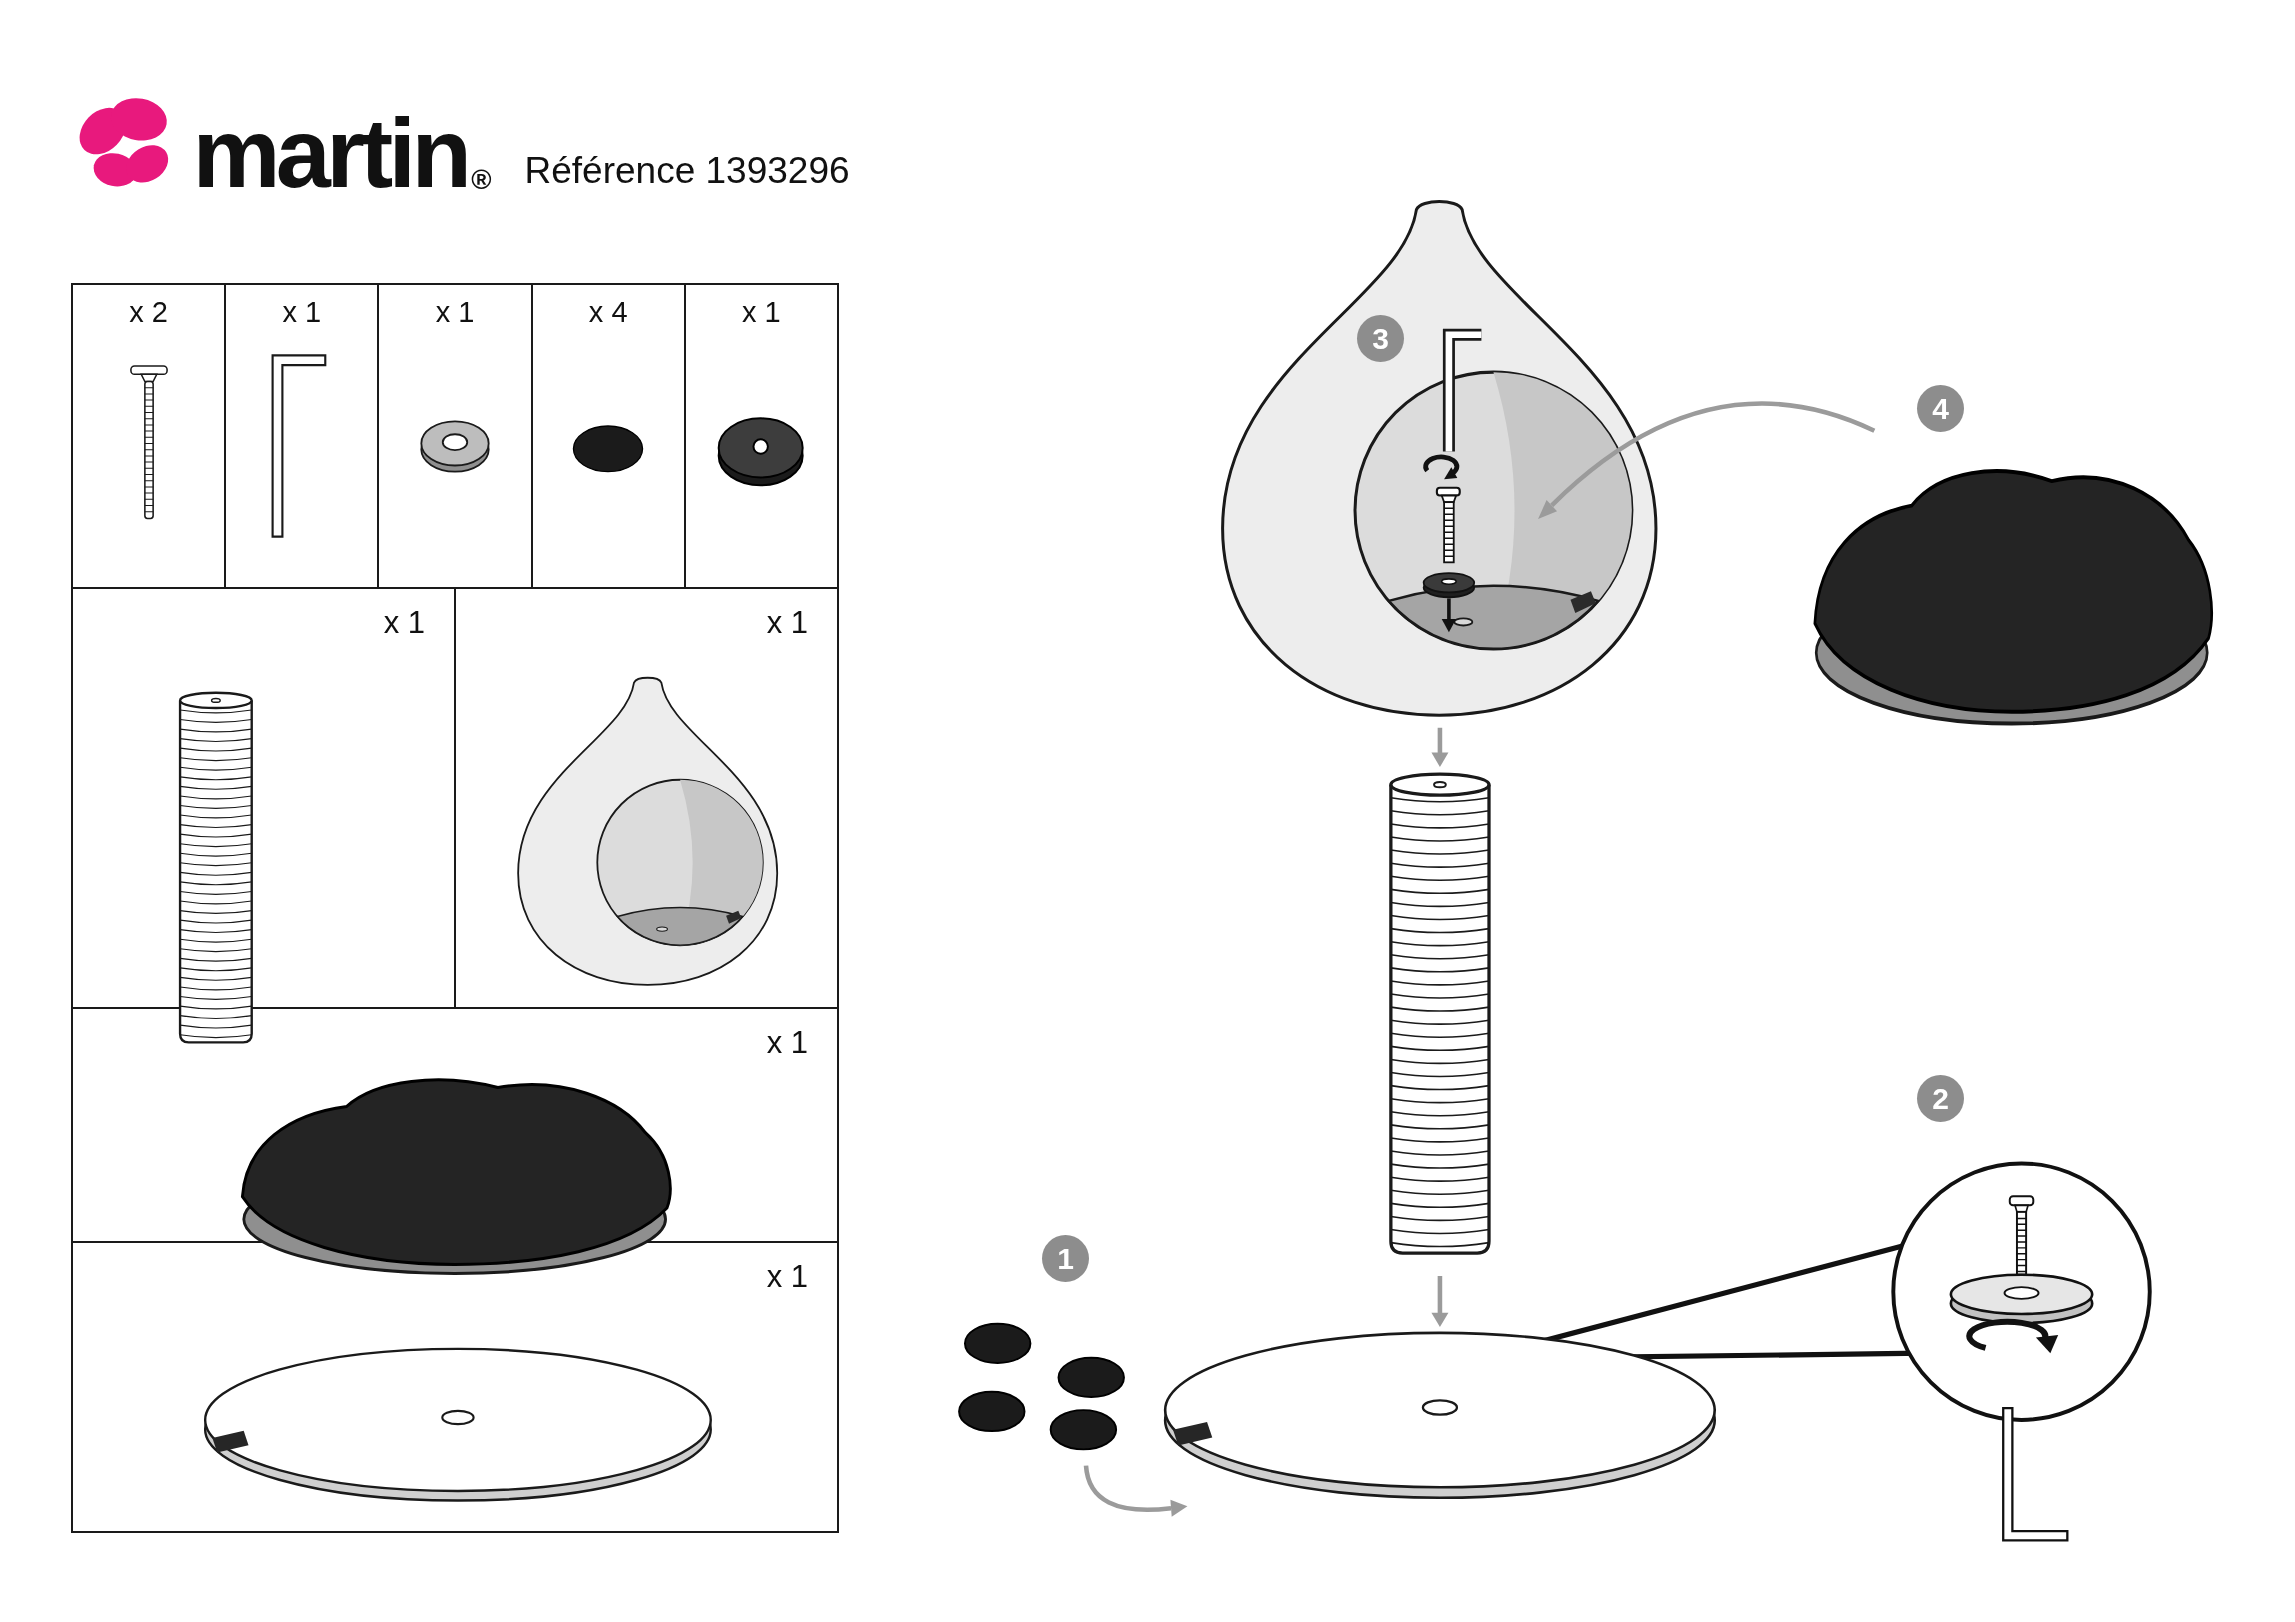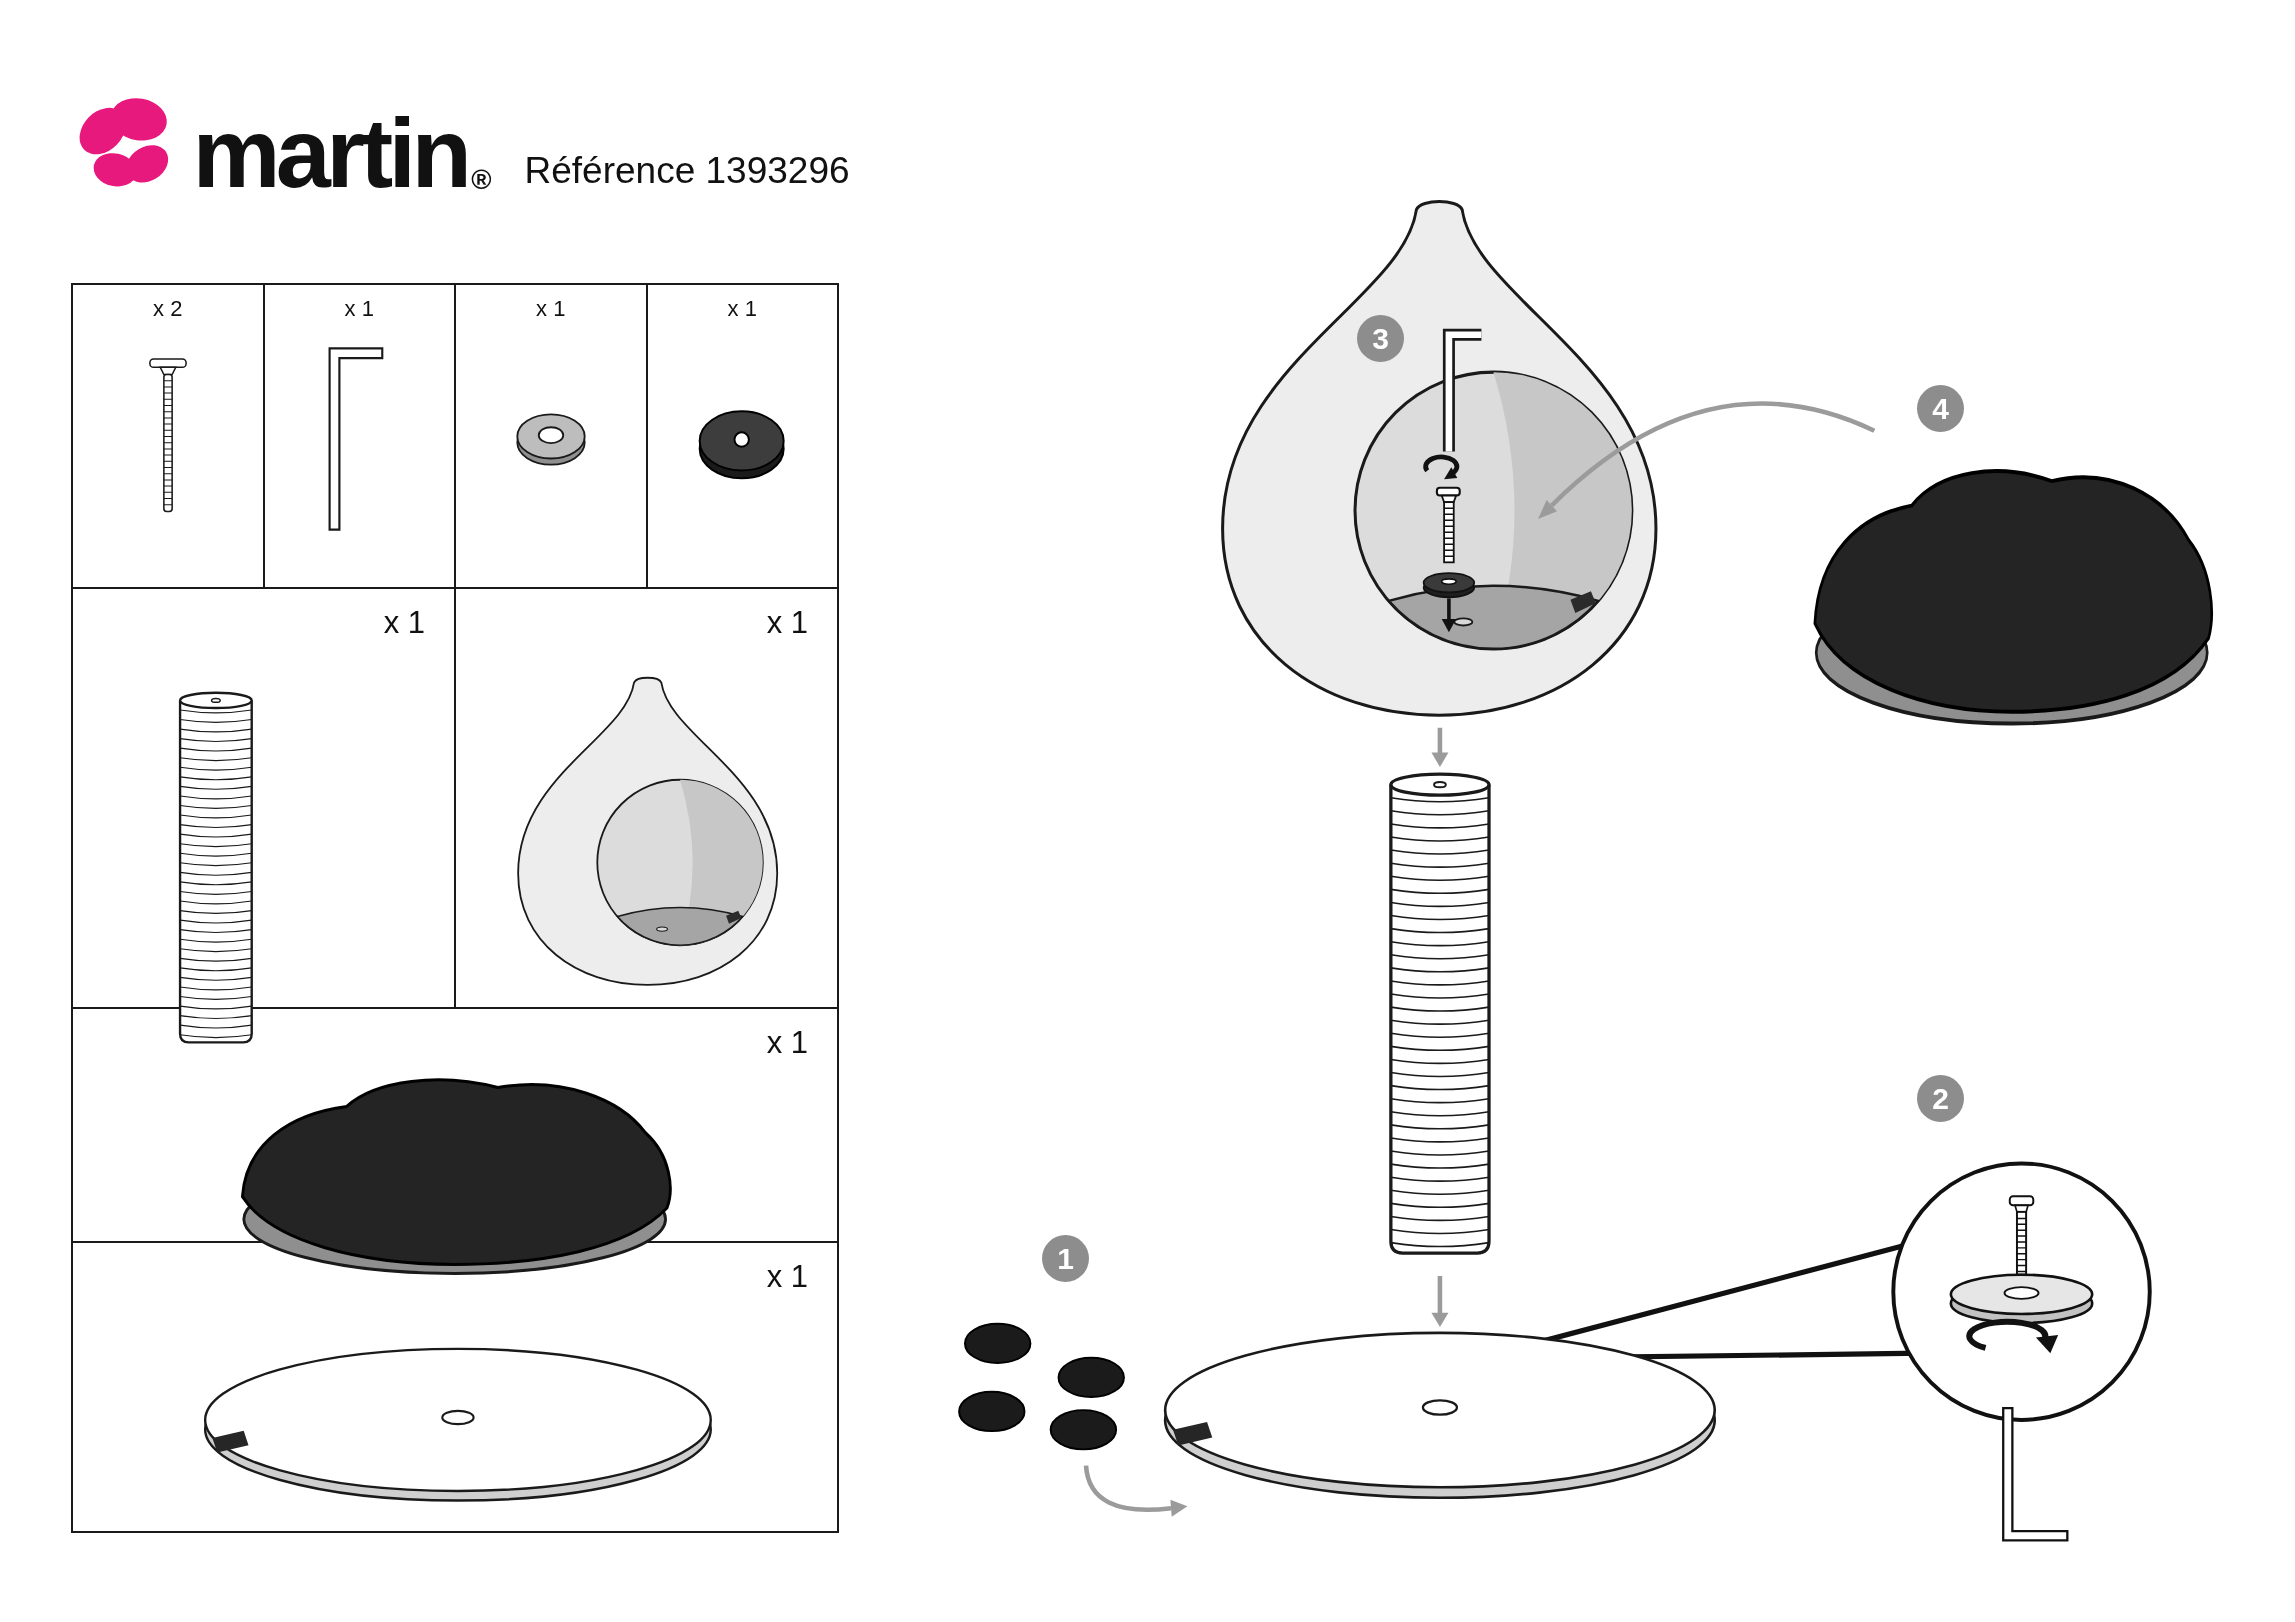--- a/index.html
+++ b/index.html
@@ -19,21 +19,21 @@
   .parts *{box-sizing:border-box;}
   .parts-header{height:59px;border-bottom:2.6px solid #1a1a1a;display:flex;align-items:center;
                 justify-content:center;font-size:33px;font-weight:500;}
   .row{display:flex;width:100%;}
   .r1{height:304px;border-bottom:2.6px solid #1a1a1a;}
   .r2{height:420px;border-bottom:2.6px solid #1a1a1a;}
   .r3{height:234px;border-bottom:2.6px solid #1a1a1a;position:relative;}
   .r4{flex:1;position:relative;}
   .cell{flex:1 1 0;position:relative;display:flex;flex-direction:column;align-items:center;}
   .cell + .cell{border-left:2.6px solid #1a1a1a;}
-  .qty{font-size:22px;margin-top:10.5px;}
+  .qty{font-size:29px;margin-top:10.5px;}
   .qty-tr{position:absolute;top:15.7px;right:29px;font-size:31px;}
 
   
   .overlay{position:absolute;left:0;top:0;z-index:5;pointer-events:none;}
   .badge{position:absolute;width:47px;height:47px;border-radius:50%;background:#8d8d8d;color:#fff;
          font-size:30px;font-weight:bold;display:flex;align-items:center;justify-content:center;z-index:6;}
   .pod-body{fill:#ededed;stroke:#1a1a1a;stroke-width:5;}
 </style>
 </head>
 <body>
@@ -74,20 +74,26 @@
       </div>
       <div class="cell">
         <div class="qty">x 1</div>
         <svg width="98" height="85" viewBox="0 0 160 130" style="margin-top:75px">
           <ellipse cx="80" cy="70" rx="55" ry="36" fill="#8f8f8f" stroke="#1a1a1a" stroke-width="3"></ellipse>
           <ellipse cx="80" cy="60" rx="55" ry="36" fill="#bdbdbd" stroke="#1a1a1a" stroke-width="3"></ellipse>
           <ellipse cx="80" cy="58" rx="20" ry="13" fill="#fff" stroke="#1a1a1a" stroke-width="3"></ellipse>
         </svg>
       </div>
       <div class="cell">
+        <div class="qty">x 4</div>
+        <svg width="98" height="75" viewBox="0 0 150 115" style="margin-top:82px">
+          <ellipse cx="75" cy="58" rx="53" ry="35" fill="#1b1b1b" stroke="#000" stroke-width="2"></ellipse>
+        </svg>
+      </div>
+      <div class="cell">
         <div class="qty">x 1</div>
         <svg width="128" height="105" viewBox="0 0 195 160" style="margin-top:69px">
           <ellipse cx="97" cy="88" rx="64" ry="45" fill="#1b1b1b" stroke="#000" stroke-width="3"></ellipse>
           <ellipse cx="97" cy="76" rx="64" ry="45" fill="#3d3d3d" stroke="#000" stroke-width="3"></ellipse>
           <circle cx="97" cy="74" r="11" fill="#fff" stroke="#000" stroke-width="3"></circle>
         </svg>
       </div>
     </div>
 
     <div class="row r2">

